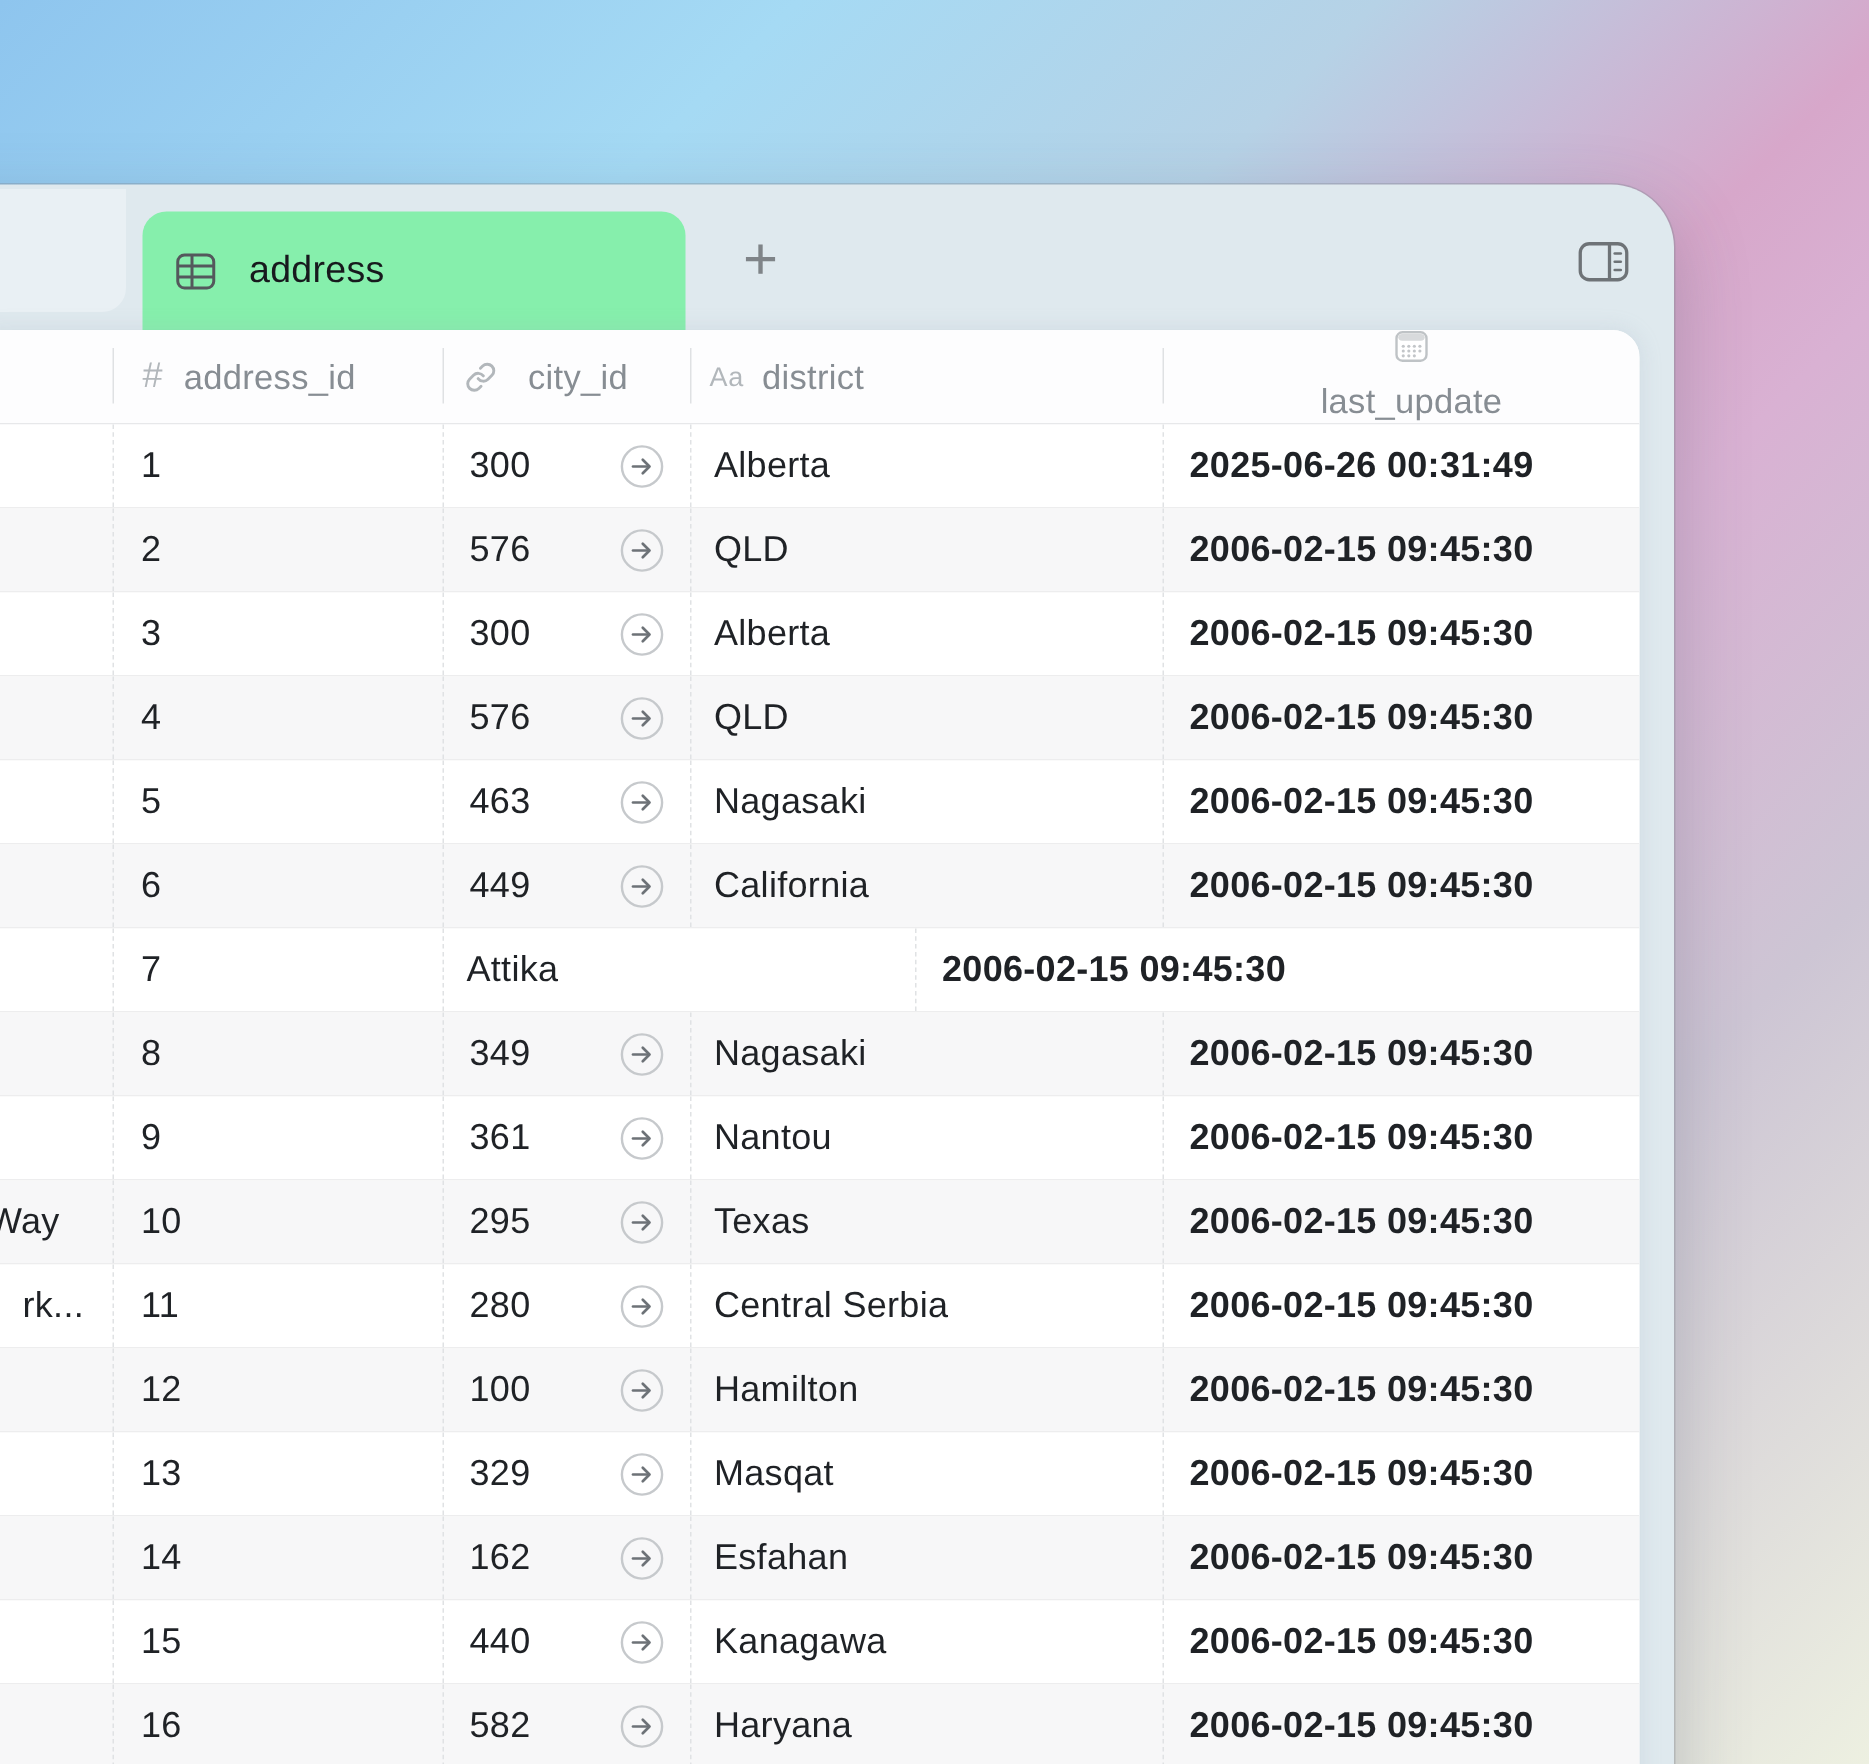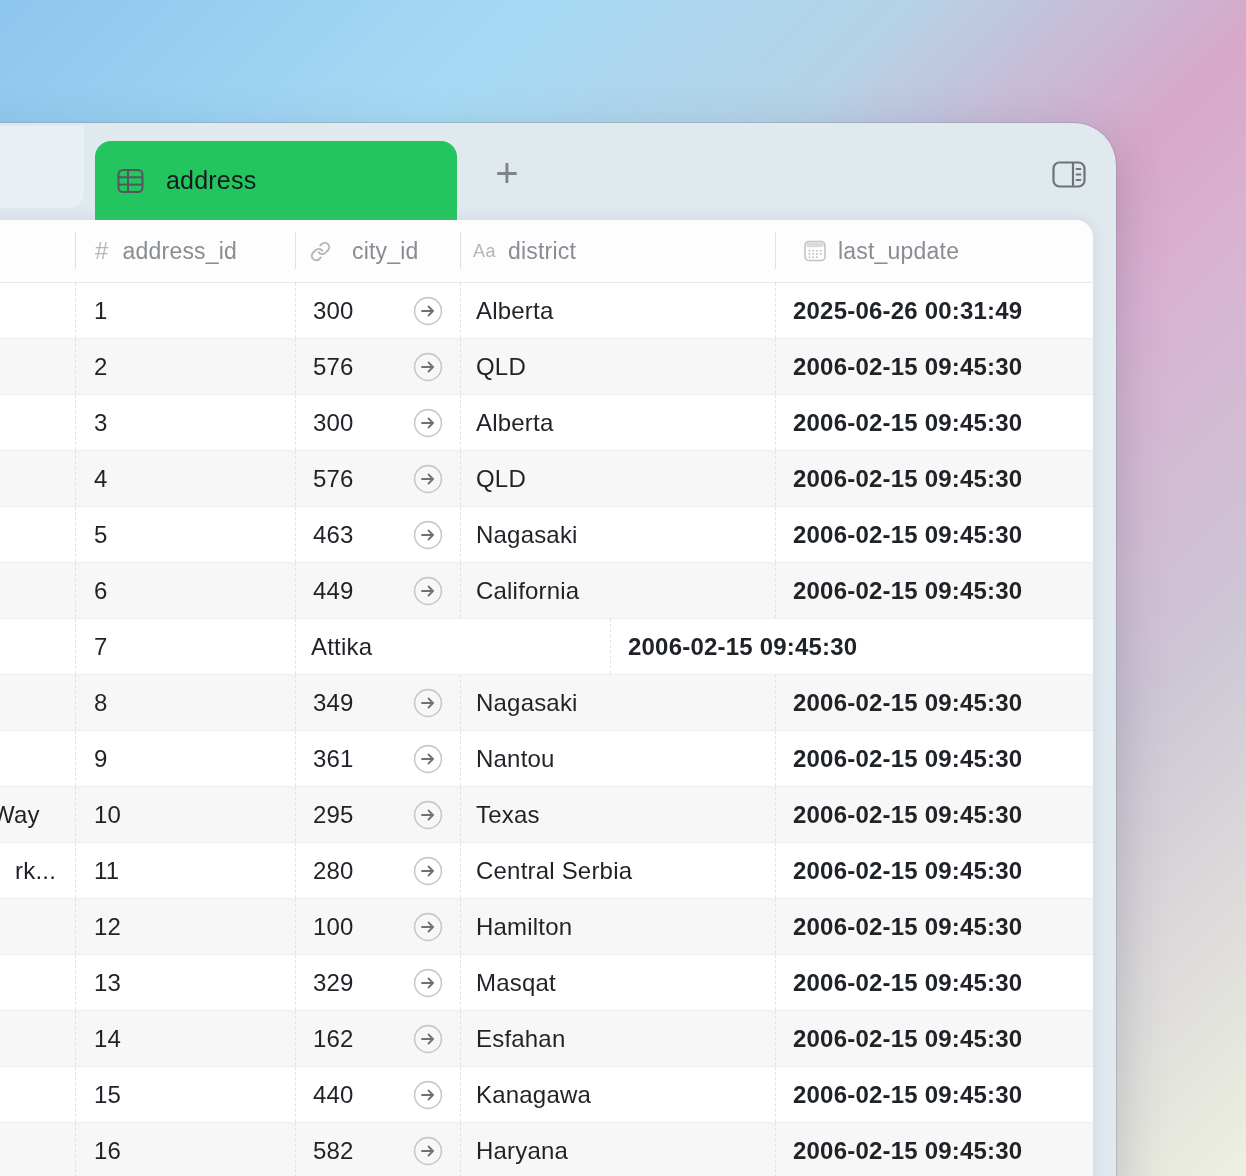--- a/index.html
+++ b/index.html
@@ -24,21 +24,21 @@
     border-top-right-radius:42px;
     box-shadow:0 0 0 1px rgba(125,132,140,.32), 0 18px 50px rgba(70,80,100,.28);
   }
   
   .tab-prev{
     position:absolute;left:0;top:3px;width:144px;height:82px;
     background:#e9f0f4;border-radius:0 0 16px 16px;
   }
   .tab-active{
     position:absolute;left:155px;top:18px;width:362px;height:79px;
-    background:#22c55e;border-radius:16px 16px 0 0;
+    background:#86efac;border-radius:16px 16px 0 0;
     display:flex;align-items:center;padding-left:22px;gap:22px;
     box-sizing:border-box;
   }
   .tab-active .tab-label{
     font-size:25px;font-weight:500;color:#17191d;letter-spacing:.2px;
   }
   .newtab{
     position:absolute;left:540px;top:26px;width:54px;height:48px;
     display:flex;align-items:center;justify-content:center;
     font-size:40px;font-weight:300;color:#7f8488;line-height:1;
@@ -64,21 +64,21 @@
     position:relative;display:flex;align-items:center;box-sizing:border-box;
     color:#878d93;font-size:23px;letter-spacing:.2px;white-space:nowrap;
   }
   .hcell:not(:first-child)::before{
     content:'';position:absolute;left:0;top:12px;bottom:13px;width:1px;background:#dfe1e3;
   }
   .h-partial{width:95px;}
   .h-id{width:220px;padding-left:20px;gap:14px;}
   .h-city{width:165px;padding-left:15px;gap:21px;}
   .h-district{width:315px;padding-left:13px;gap:12px;}
-  .h-update{width:318px;padding-left:29px;gap:12px;}
+  .h-update{width:318px;padding-left:14px;gap:12px;flex-direction:column;}
   .type-glyph{color:#b2b7bb;}
   .glyph-hash{font-size:24px;}
   .glyph-aa{font-size:18px;letter-spacing:.5px;}
   
   .trow{
     display:flex;height:56px;box-sizing:border-box;
     border-bottom:1px solid #ededee;background:#ffffff;
   }
   .trow.alt{background:#f7f7f8;}
   .cell{

